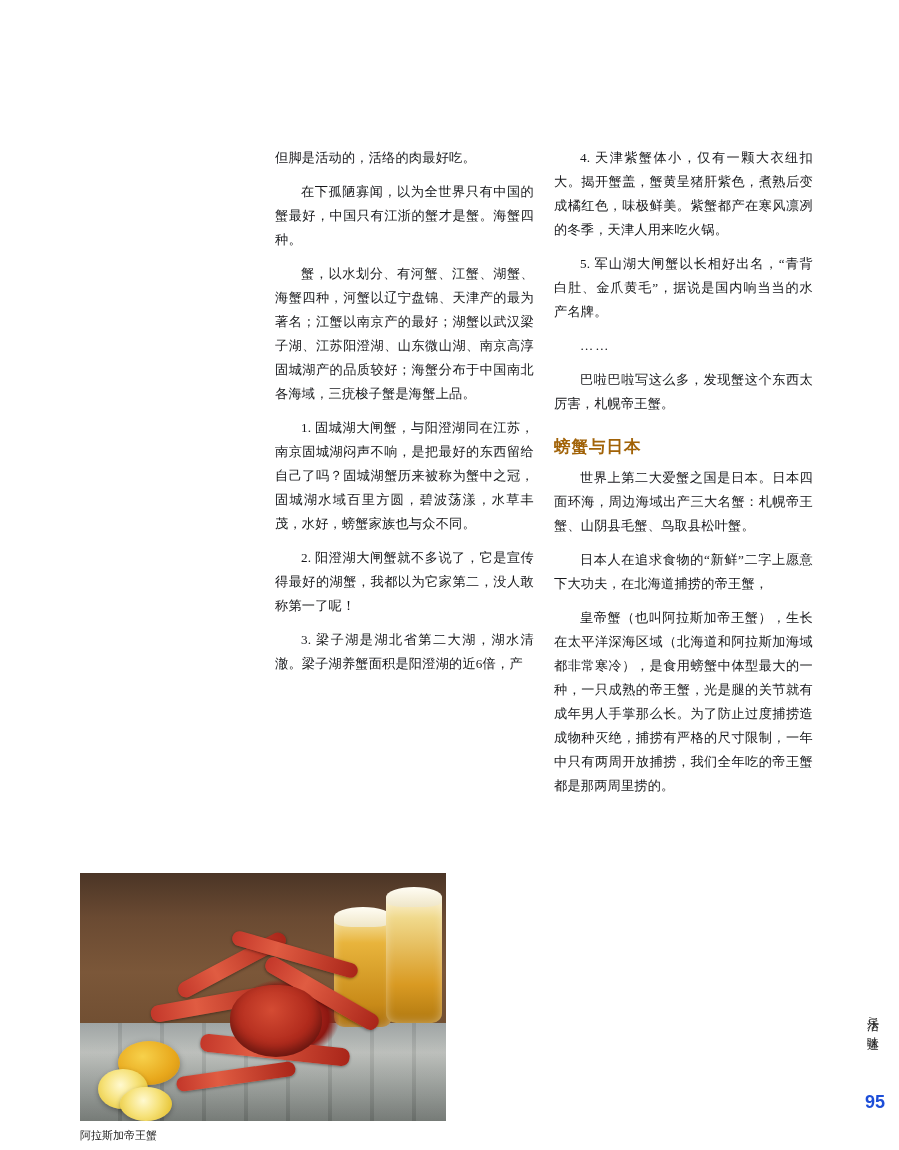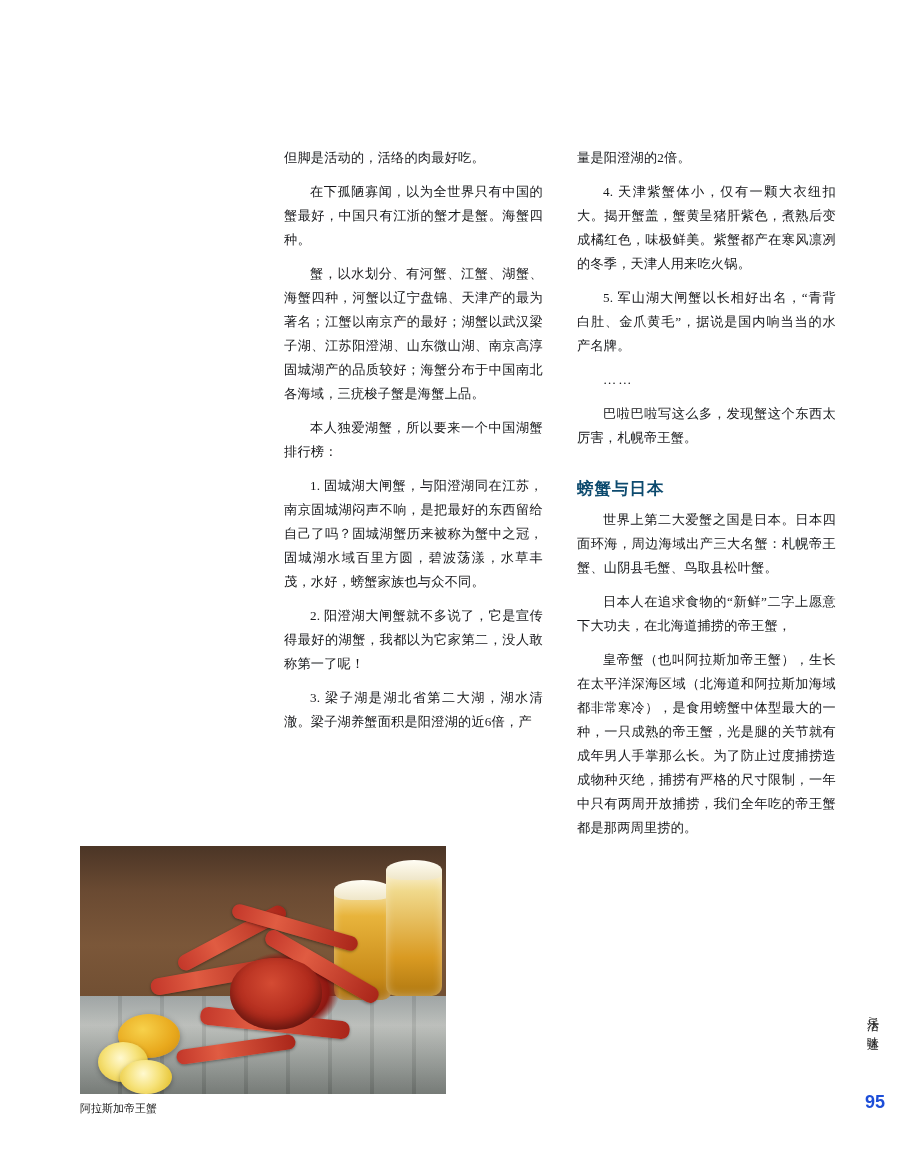--- a/index.html
+++ b/index.html
@@ -14,25 +14,25 @@
     position: relative;
     width: 899px;
     height: 1150px;
     background: #ffffff;
     overflow: hidden;
   }
 
   
   .columns {
     position: absolute;
-    left: 284px;
+    left: 275px;
     top: 146px;
     width: 552px;
     display: flex;
-    gap: 34px;
+    gap: 20px;
   }
   .col {
     width: 259px;
   }
   p.para {
     margin: 0 0 10px 0;
     font-size: 13.2px;
     line-height: 24px;
     text-align: justify;
     text-indent: 26px;
@@ -40,34 +40,34 @@
     letter-spacing: 0.2px;
   }
   p.noindent {
     text-indent: 0;
   }
   p.dots {
     text-indent: 26px;
     letter-spacing: 2px;
   }
   h2.section {
-    margin: 26px 0 6px 0;
+    margin: 18px 0 6px 0;
     font-size: 16.5px;
     font-weight: bold;
     line-height: 26px;
-    color: #0c4a6e;
+    color: #a16207;
     letter-spacing: 1px;
     font-family: "Liberation Serif", serif;
   }
 
   
   .figures {
     position: absolute;
     left: 80px;
-    top: 846px;
+    top: 873px;
     width: 740px;
     display: flex;
     gap: 8px;
   }
   .figure {
     width: 366px;
   }
   .photo {
     width: 366px;
     height: 248px;
@@ -229,28 +229,26 @@
 <body>
 
 <div class="page">
 
   <div class="columns">
 
     <div class="col">
       <p class="para noindent">但脚是活动的，活络的肉最好吃。</p>
       <p class="para">在下孤陋寡闻，以为全世界只有中国的蟹最好，中国只有江浙的蟹才是蟹。海蟹四种。</p>
       <p class="para">蟹，以水划分、有河蟹、江蟹、湖蟹、海蟹四种，河蟹以辽宁盘锦、天津产的最为著名；江蟹以南京产的最好；湖蟹以武汉梁子湖、江苏阳澄湖、山东微山湖、南京高淳固城湖产的品质较好；海蟹分布于中国南北各海域，三疣梭子蟹是海蟹上品。</p>
-      <p class="para">本人独爱湖蟹，所以要来一个中国湖蟹排行榜：</p>
       <p class="para">1. 固城湖大闸蟹，与阳澄湖同在江苏，南京固城湖闷声不响，是把最好的东西留给自己了吗？固城湖蟹历来被称为蟹中之冠，固城湖水域百里方圆，碧波荡漾，水草丰茂，水好，螃蟹家族也与众不同。</p>
       <p class="para">2. 阳澄湖大闸蟹就不多说了，它是宣传得最好的湖蟹，我都以为它家第二，没人敢称第一了呢！</p>
       <p class="para">3. 梁子湖是湖北省第二大湖，湖水清澈。梁子湖养蟹面积是阳澄湖的近6倍，产</p>
     </div>
 
     <div class="col">
-      <p class="para noindent">量是阳澄湖的2倍。</p>
       <p class="para">4. 天津紫蟹体小，仅有一颗大衣纽扣大。揭开蟹盖，蟹黄呈猪肝紫色，煮熟后变成橘红色，味极鲜美。紫蟹都产在寒风凛冽的冬季，天津人用来吃火锅。</p>
       <p class="para">5. 军山湖大闸蟹以长相好出名，“青背白肚、金爪黄毛”，据说是国内响当当的水产名牌。</p>
       <p class="para dots">……</p>
       <p class="para">巴啦巴啦写这么多，发现蟹这个东西太厉害，札幌帝王蟹。</p>
 
       <h2 class="section">螃蟹与日本</h2>
 
       <p class="para">世界上第二大爱蟹之国是日本。日本四面环海，周边海域出产三大名蟹：札幌帝王蟹、山阴县毛蟹、鸟取县松叶蟹。</p>
       <p class="para">日本人在追求食物的“新鲜”二字上愿意下大功夫，在北海道捕捞的帝王蟹，</p>
       <p class="para">皇帝蟹（也叫阿拉斯加帝王蟹），生长在太平洋深海区域（北海道和阿拉斯加海域都非常寒冷），是食用螃蟹中体型最大的一种，一只成熟的帝王蟹，光是腿的关节就有成年男人手掌那么长。为了防止过度捕捞造成物种灭绝，捕捞有严格的尺寸限制，一年中只有两周开放捕捞，我们全年吃的帝王蟹都是那两周里捞的。</p>

